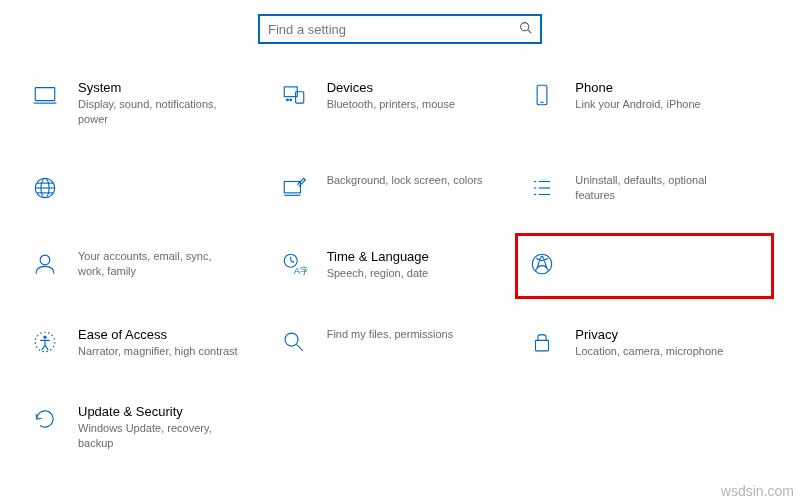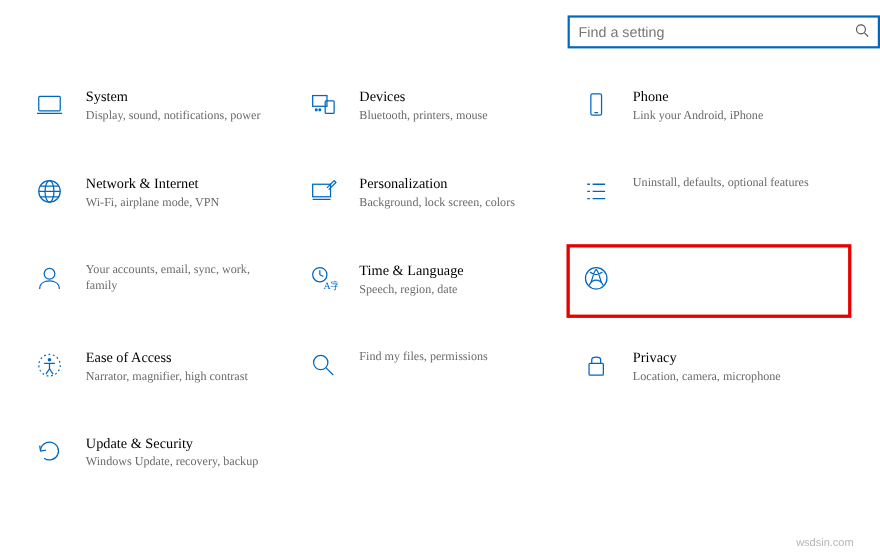--- a/index.html
+++ b/index.html
@@ -6,21 +6,21 @@
   body {
     font-family: "Segoe UI", Arial, sans-serif;
     background: #fff;
     width: 800px;
     height: 502px;
     overflow: hidden;
     position: relative;
   }
   .search-wrap {
     display: flex;
-    justify-content: flex-end;
+    justify-content: center;
     padding: 14px 0 30px 0;
   }
   .search-box {
     width: 284px;
     height: 30px;
     border: 2px solid #0067c0;
     display: flex;
     align-items: center;
     padding: 0 8px;
     font-size: 13px;
@@ -34,21 +34,20 @@
     color: #333;
   }
   .search-box input::placeholder { color: #777; }
   .search-box .sicon { color: #555; font-size: 12px; }
   .grid {
     display: grid;
     grid-template-columns: repeat(3, 1fr);
     column-gap: 10px;
     row-gap: 34px;
     padding: 0 32px 10px 32px;
-    font-family: Liberation Serif, serif;
   }
   .cat {
     display: flex;
     align-items: flex-start;
     gap: 16px;
     padding: 6px 6px 6px 0;
     position: relative;
     cursor: pointer;
   }
   .cat .icon {
@@ -74,22 +73,22 @@
     max-width: 160px;
   }
   .highlight {
     position: absolute;
     border: 3px solid #e60000;
     pointer-events: none;
   }
   .watermark {
     position: absolute;
     bottom: 3px;
-    right: 24px;
-    font-size: 10px;
+    right: 6px;
+    font-size: 14px;
     color: #b5b5b5;
   }
 </style>
 </head>
 <body>
 
 <div class="search-wrap">
   <div class="search-box">
     <input type="text" placeholder="Find a setting" style="">
     <span class="sicon">
@@ -147,36 +146,31 @@
   <div class="cat">
     <span class="icon">
       <svg viewBox="0 0 32 32">
           <circle cx="16" cy="16" r="12"></circle>
           <ellipse cx="16" cy="16" rx="5" ry="12"></ellipse>
           <line x1="4" y1="16" x2="28" y2="16"></line>
           <line x1="6" y1="10" x2="26" y2="10"></line>
           <line x1="6" y1="22" x2="26" y2="22"></line>
         </svg>
     </span>
-    <div class="txt">
-      <div class="title">Network &amp; Internet</div>
-      <div class="desc">Wi-Fi, airplane mode, VPN</div>
-    </div>
   </div>
 
   <div class="cat">
     <span class="icon">
       <svg viewBox="0 0 32 32">
           <rect x="4" y="8" width="20" height="14"></rect>
           <path d="M22 14 L30 6 L28 4 L20 12"></path>
           <line x1="4" y1="25" x2="24" y2="25"></line>
         </svg>
     </span>
     <div class="txt">
-      <div class="title">Personalization</div>
       <div class="desc">Background, lock screen, colors</div>
     </div>
   </div>
 
   <div class="cat">
     <span class="icon">
       <svg viewBox="0 0 32 32">
           <line x1="6" y1="8" x2="9" y2="8"></line>
           <line x1="12" y1="8" x2="26" y2="8"></line>
           <line x1="6" y1="16" x2="9" y2="16"></line>

